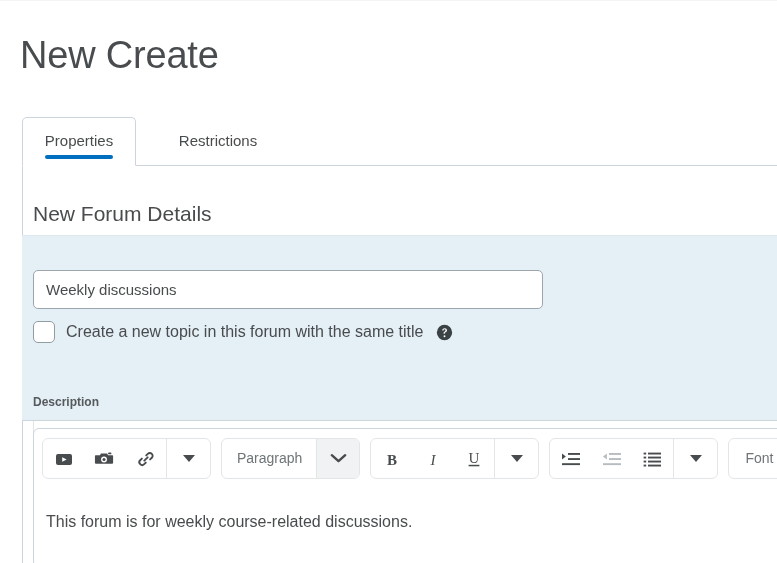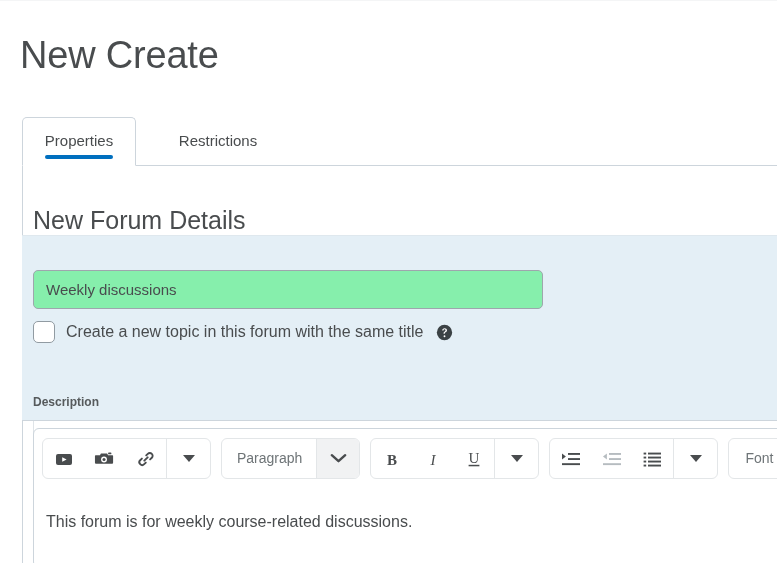--- a/index.html
+++ b/index.html
@@ -92,21 +92,21 @@
     height: 4px;
     border-radius: 2px;
     background: #006fbf;
   }
 
   
   .section-title {
     position: absolute;
     top: 185px;
     left: 33px;
-    font-size: 25px;
+    font-size: 21px;
     font-weight: 400;
     color: #494c4e;
     white-space: nowrap;
   }
 
   
   .field-panel {
     position: absolute;
     top: 235px;
     left: 22px;
@@ -131,21 +131,21 @@
 
   .title-input {
     position: absolute;
     top: 34px;
     left: 11px;
     width: 510px;
     height: 39px;
     box-sizing: border-box;
     border: 1px solid #9ea6ad;
     border-radius: 5px;
-    background: #86efac;
+    background: #ffffff;
     font-family: "Liberation Sans", sans-serif;
     font-size: 15px;
     color: #494c4e;
     padding: 0 12px;
     outline: none;
   }
 
   .checkbox-row {
     position: absolute;
     top: 83px;

